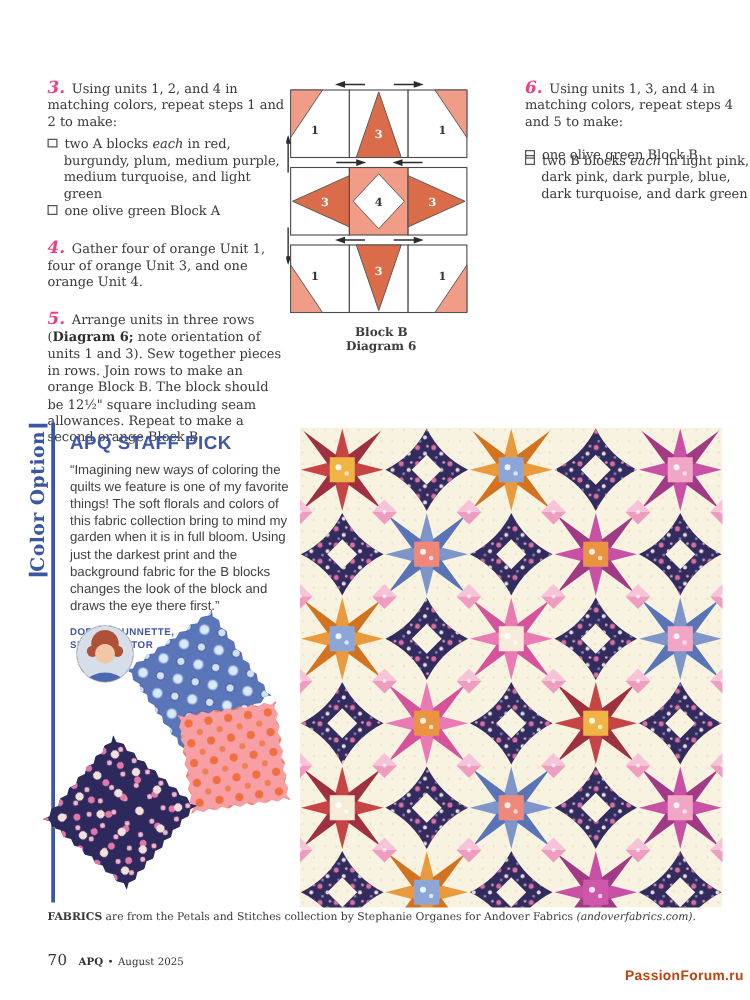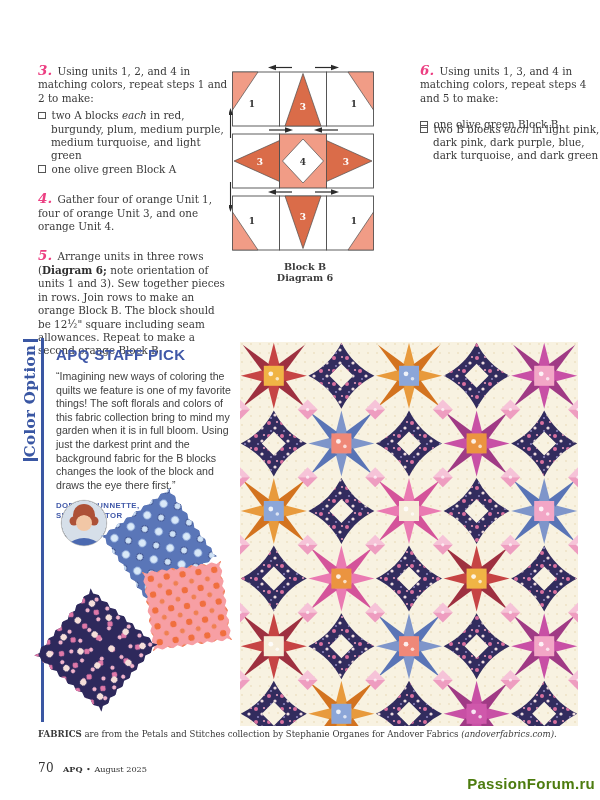--- a/index.html
+++ b/index.html
@@ -54,21 +54,21 @@
   .quilt{position:absolute;left:240px;top:342px;width:338px;height:384px;}
   
   .fabrics{position:absolute;left:38px;top:729px;width:540px;font-size:8.6px;color:#3a3a3a;}
   .fabrics .fb-bold{font-weight:bold;}
   .fabrics .fb-it{font-style:italic;}
   .pageno{position:absolute;left:38px;top:761px;font-size:11px;color:#333;}
   .pageno .pn{font-size:12px;letter-spacing:0.3px;margin-right:9px;}
   .pageno .mag{font-weight:bold;font-size:8.2px;}
   .pageno .iss{font-size:8.2px;}
   .watermark{position:absolute;right:5px;top:775px;font-family:"Liberation Sans",sans-serif;
-             font-weight:bold;font-size:15px;color:#4d7c0f;letter-spacing:0.3px;}
+             font-weight:bold;font-size:11px;color:#c2410c;letter-spacing:0.3px;}
   svg text{font-family:"DejaVu Serif",serif;}
 </style>
 </head>
 <body>
 
 <div class="page">
 
   <div class="col col1">
     <p class="step"><span class="stepnum">3.</span> <span>Using units 1, 2, and 4 in matching colors, repeat steps 1 and 2 to make:</span></p>
     <p class="bullet" style="margin-top:-9px"><span class="box"></span><span>two A blocks </span><span class="em">each</span><span> in red, burgundy, plum, medium purple, medium turquoise, and light green</span></p>

